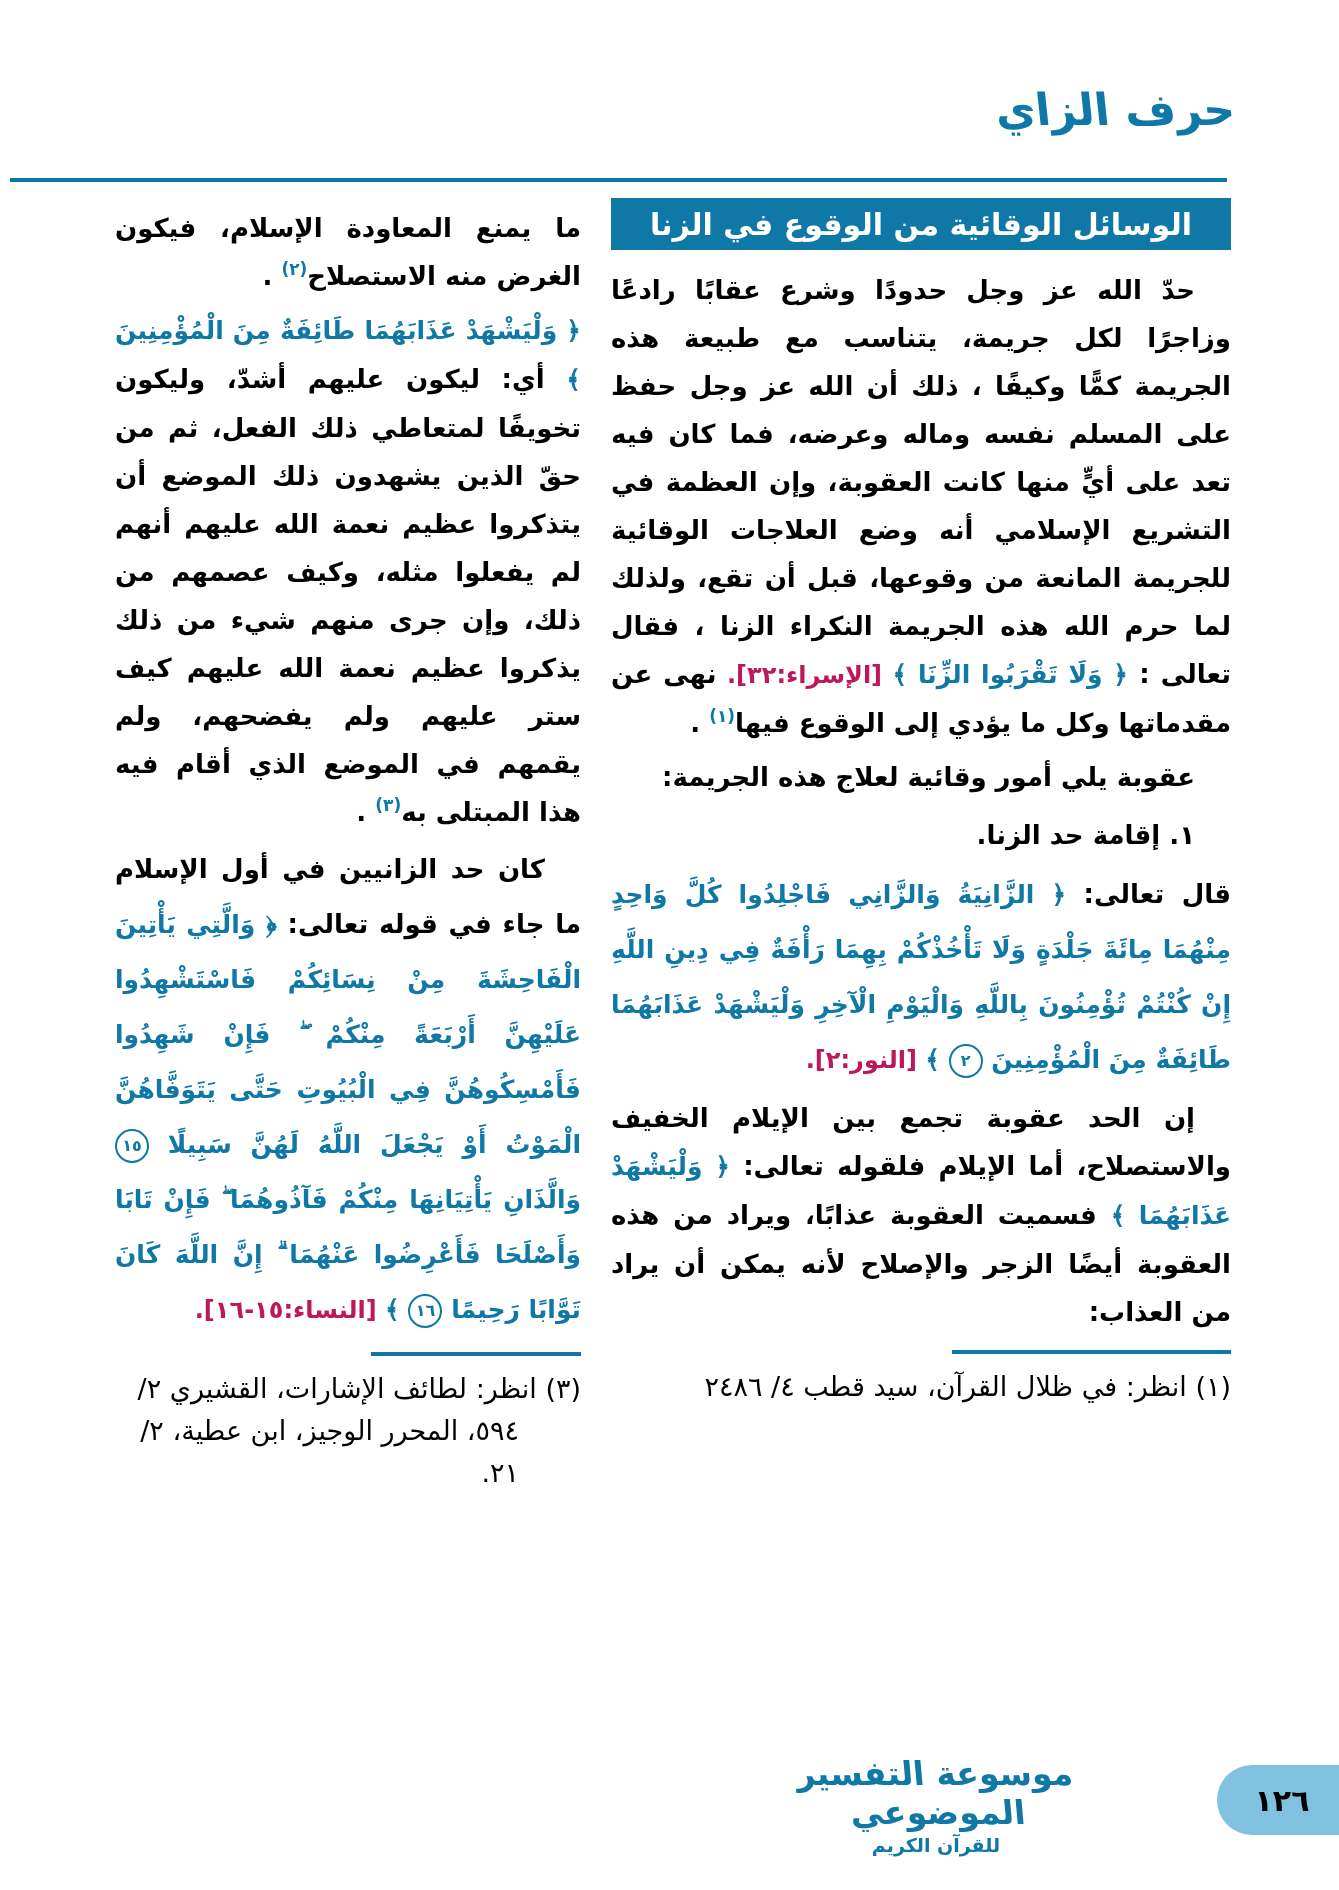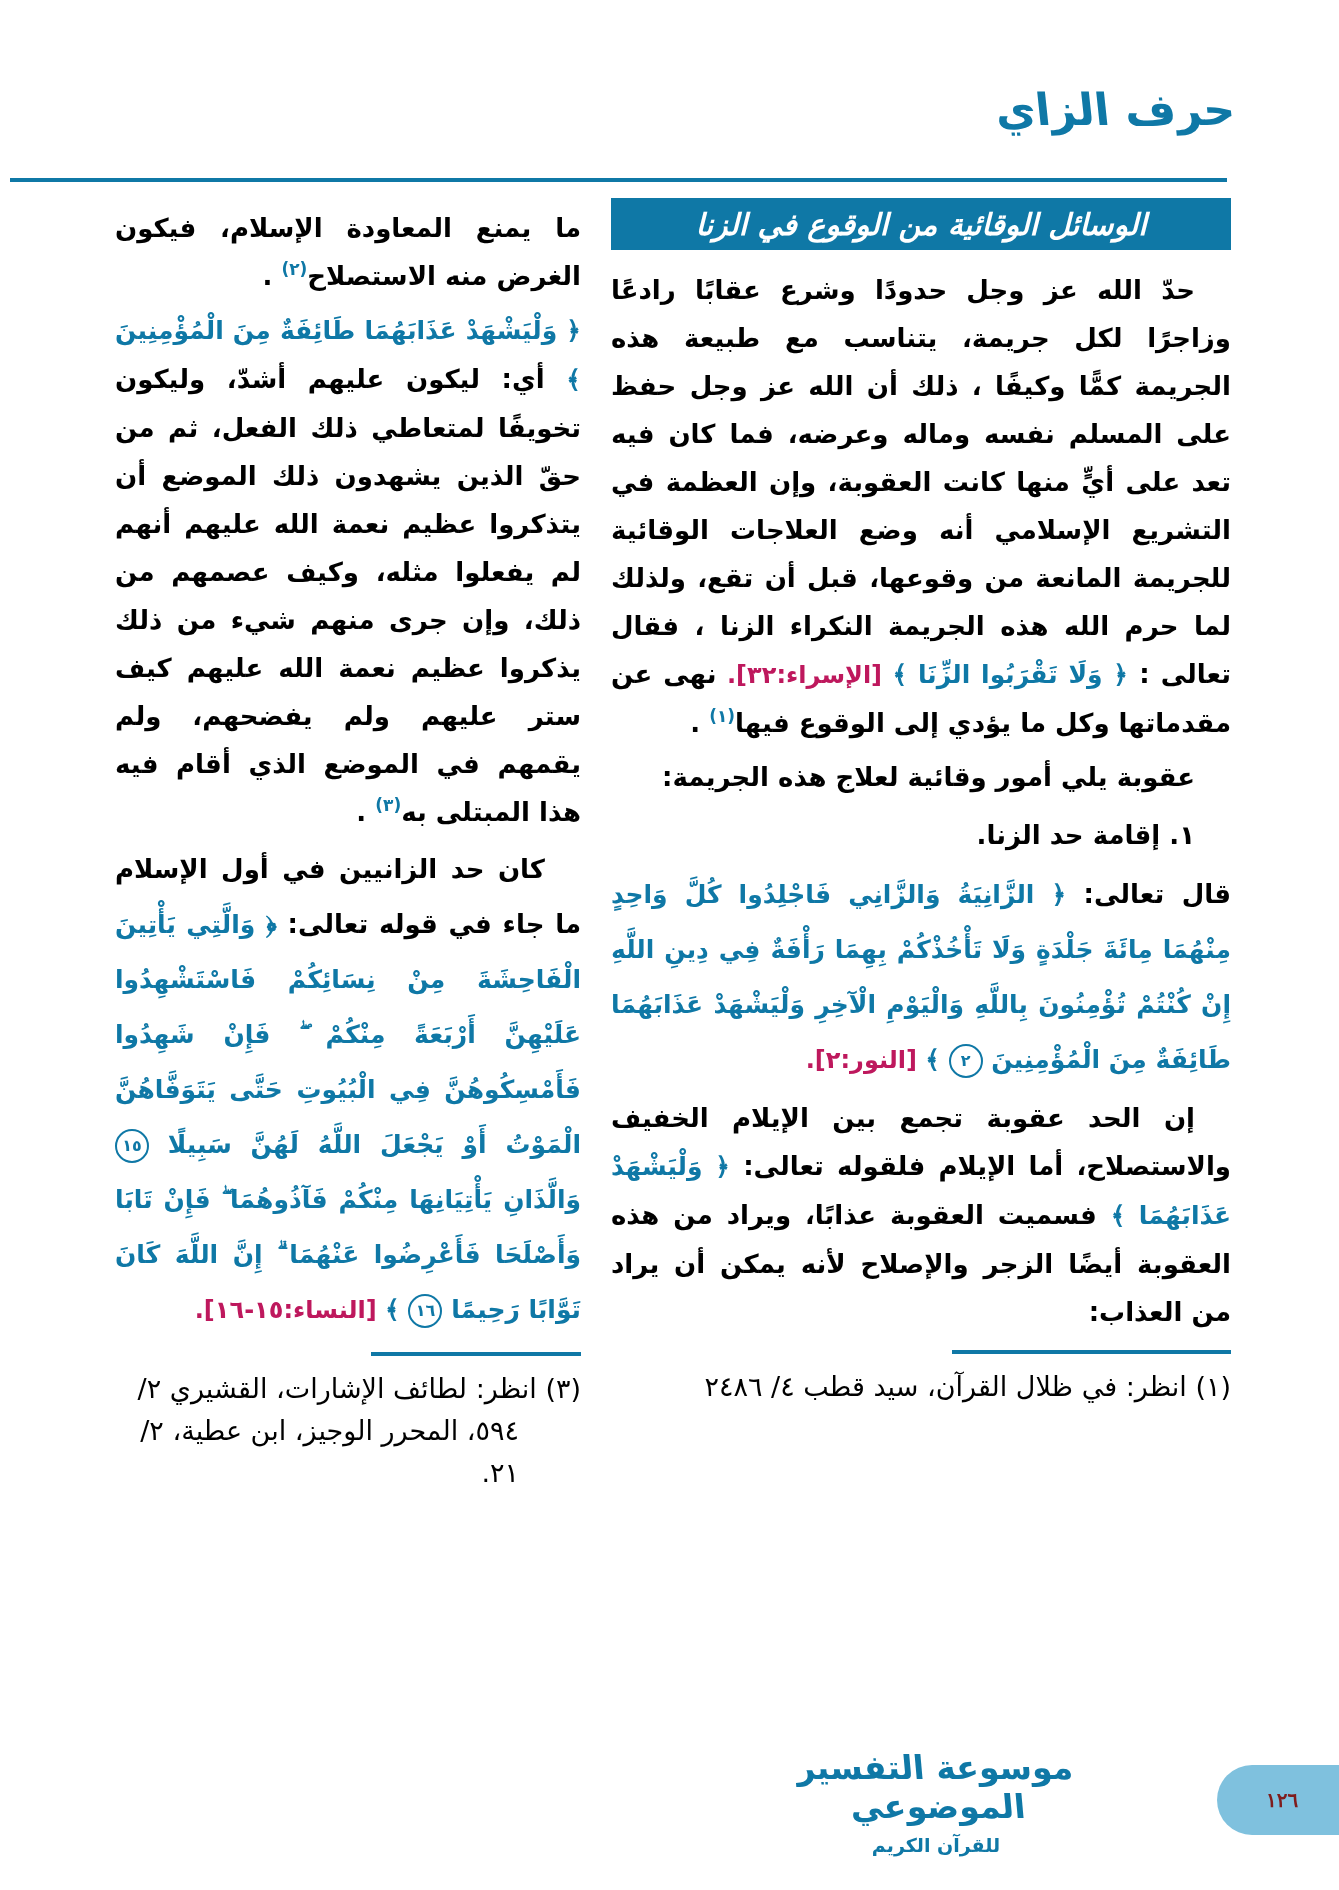--- a/index.html
+++ b/index.html
@@ -35,21 +35,21 @@
     position:absolute;top:198px;right:108px;left:115px;
     display:flex;gap:30px;align-items:flex-start;
   }
   .col{min-width:0;}
   .right-col{flex:0 0 620px;}
   .left-col{flex:1 1 auto;padding-top:6px;}
   .section-banner{
     height:52px;margin-bottom:16px;
     background:var(--accent);color:#fff;
     display:flex;align-items:center;justify-content:center;
-    font-size:30px;font-weight:bold;font-style:italic;
+    font-size:30px;font-weight:bold;
   }
   .para{
     margin:0 0 6px 0;
     font-size:26px;font-weight:bold;
     line-height:48px;
     text-align:justify;
     text-justify:inter-word;
   }
   .para.indent{text-indent:36px;}
   .para.quran-block{line-height:55px;}
@@ -81,31 +81,30 @@
     text-align:right;
   }
   .left-col .footnote{padding-right:62px;text-indent:-62px;}
   
   .footer-logo{
     position:absolute;bottom:34px;right:238px;
     width:330px;text-align:center;
     color:var(--accent);
   }
   .footer-logo .l1{font-size:33px;font-weight:bold;transform:skewX(5deg);}
-  .footer-logo .l2{font-size:19px;font-weight:bold;margin-top:8px;}
+  .footer-logo .l2{font-size:19px;font-weight:bold;margin-top:2px;}
   .page-badge{
     position:absolute;bottom:55px;right:0;
     width:122px;height:70px;
     background:var(--badge);
     border-radius:35px 0 0 35px;
-    color:#7f1d1d;
+    color:#000000;
     display:flex;align-items:center;justify-content:center;
-    font-size:20px;font-weight:bold;letter-spacing:8px;
+    font-size:30px;font-weight:bold;letter-spacing:8px;
     padding-left:8px;
-    font-family:Liberation Serif, serif;
   }
 </style>
 </head>
 <body>
 
 <div class="page">
 
   <div class="chapter-title">حرف الزاي</div>
 
   <div class="header-rule"></div>

